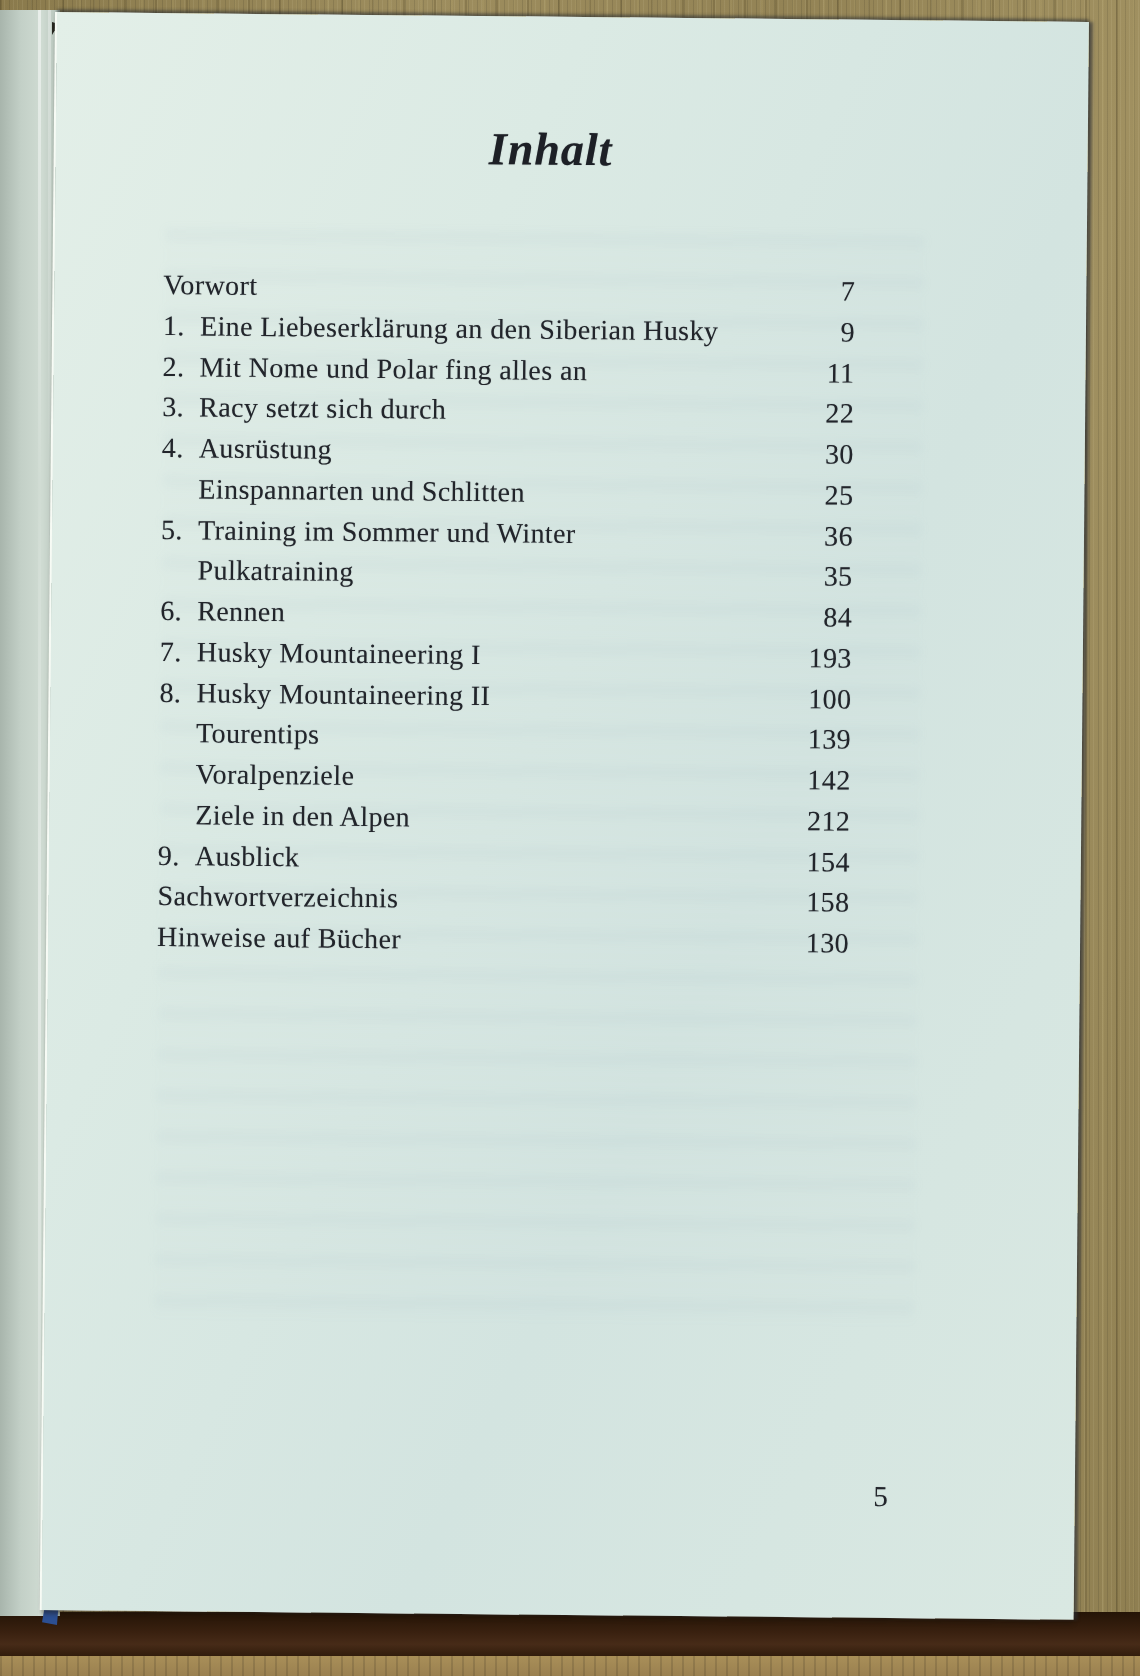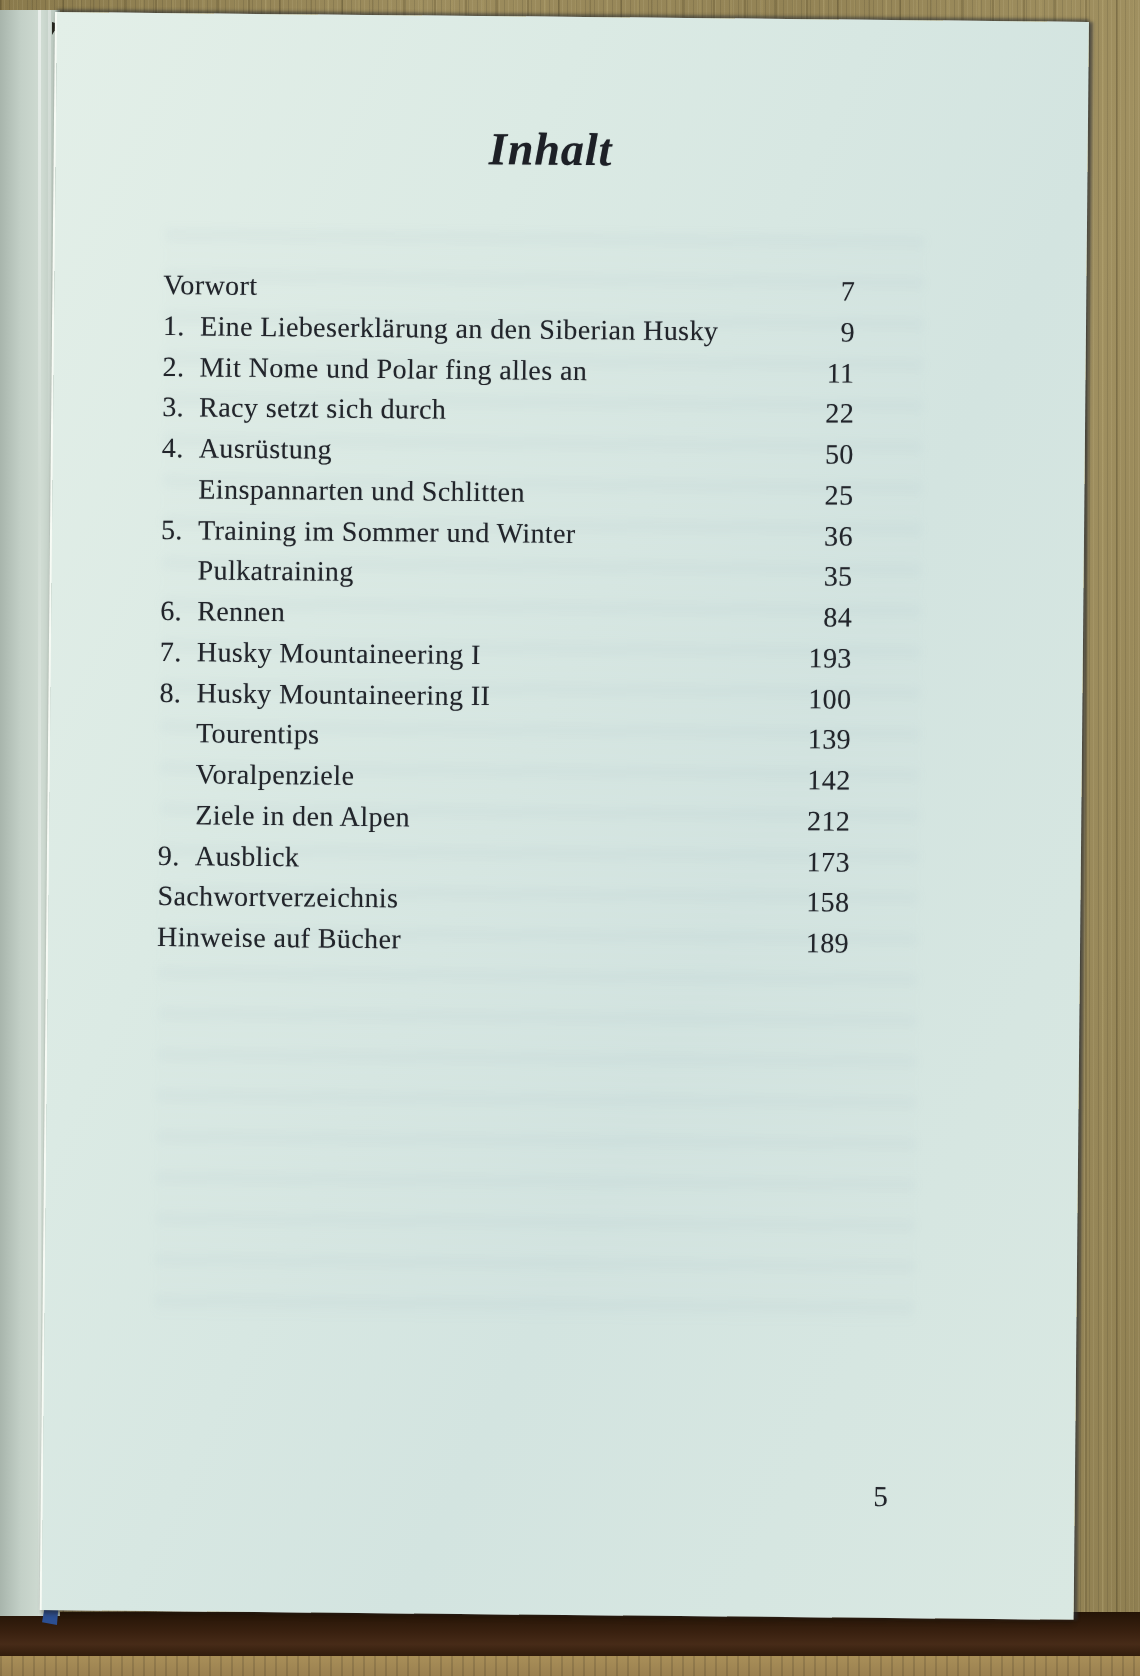--- a/index.html
+++ b/index.html
@@ -126,21 +126,21 @@
     <span class="toc-page">11</span>
   </div>
       <div class="toc-row">
     <span class="toc-num">3.</span>
     <span class="toc-label">Racy setzt sich durch</span>
     <span class="toc-page">22</span>
   </div>
       <div class="toc-row">
     <span class="toc-num">4.</span>
     <span class="toc-label">Ausrüstung</span>
-    <span class="toc-page">50</span>
+    <span class="toc-page">30</span>
   </div>
       <div class="toc-row">
     <span class="toc-num"></span>
     <span class="toc-label">Einspannarten und Schlitten</span>
     <span class="toc-page">25</span>
   </div>
       <div class="toc-row">
     <span class="toc-num">5.</span>
     <span class="toc-label">Training im Sommer und Winter</span>
     <span class="toc-page">36</span>
@@ -176,28 +176,28 @@
     <span class="toc-page">142</span>
   </div>
       <div class="toc-row">
     <span class="toc-num"></span>
     <span class="toc-label">Ziele in den Alpen</span>
     <span class="toc-page">212</span>
   </div>
       <div class="toc-row">
     <span class="toc-num">9.</span>
     <span class="toc-label">Ausblick</span>
-    <span class="toc-page">173</span>
+    <span class="toc-page">154</span>
   </div>
       <div class="toc-row flush">
     <span class="toc-num"></span>
     <span class="toc-label">Sachwortverzeichnis</span>
     <span class="toc-page">158</span>
   </div>
       <div class="toc-row flush">
     <span class="toc-num"></span>
     <span class="toc-label">Hinweise auf Bücher</span>
-    <span class="toc-page">189</span>
+    <span class="toc-page">130</span>
   </div>
     </div>
 
   <div class="page-footer">5</div>
 </div>
 
 </body></html>

